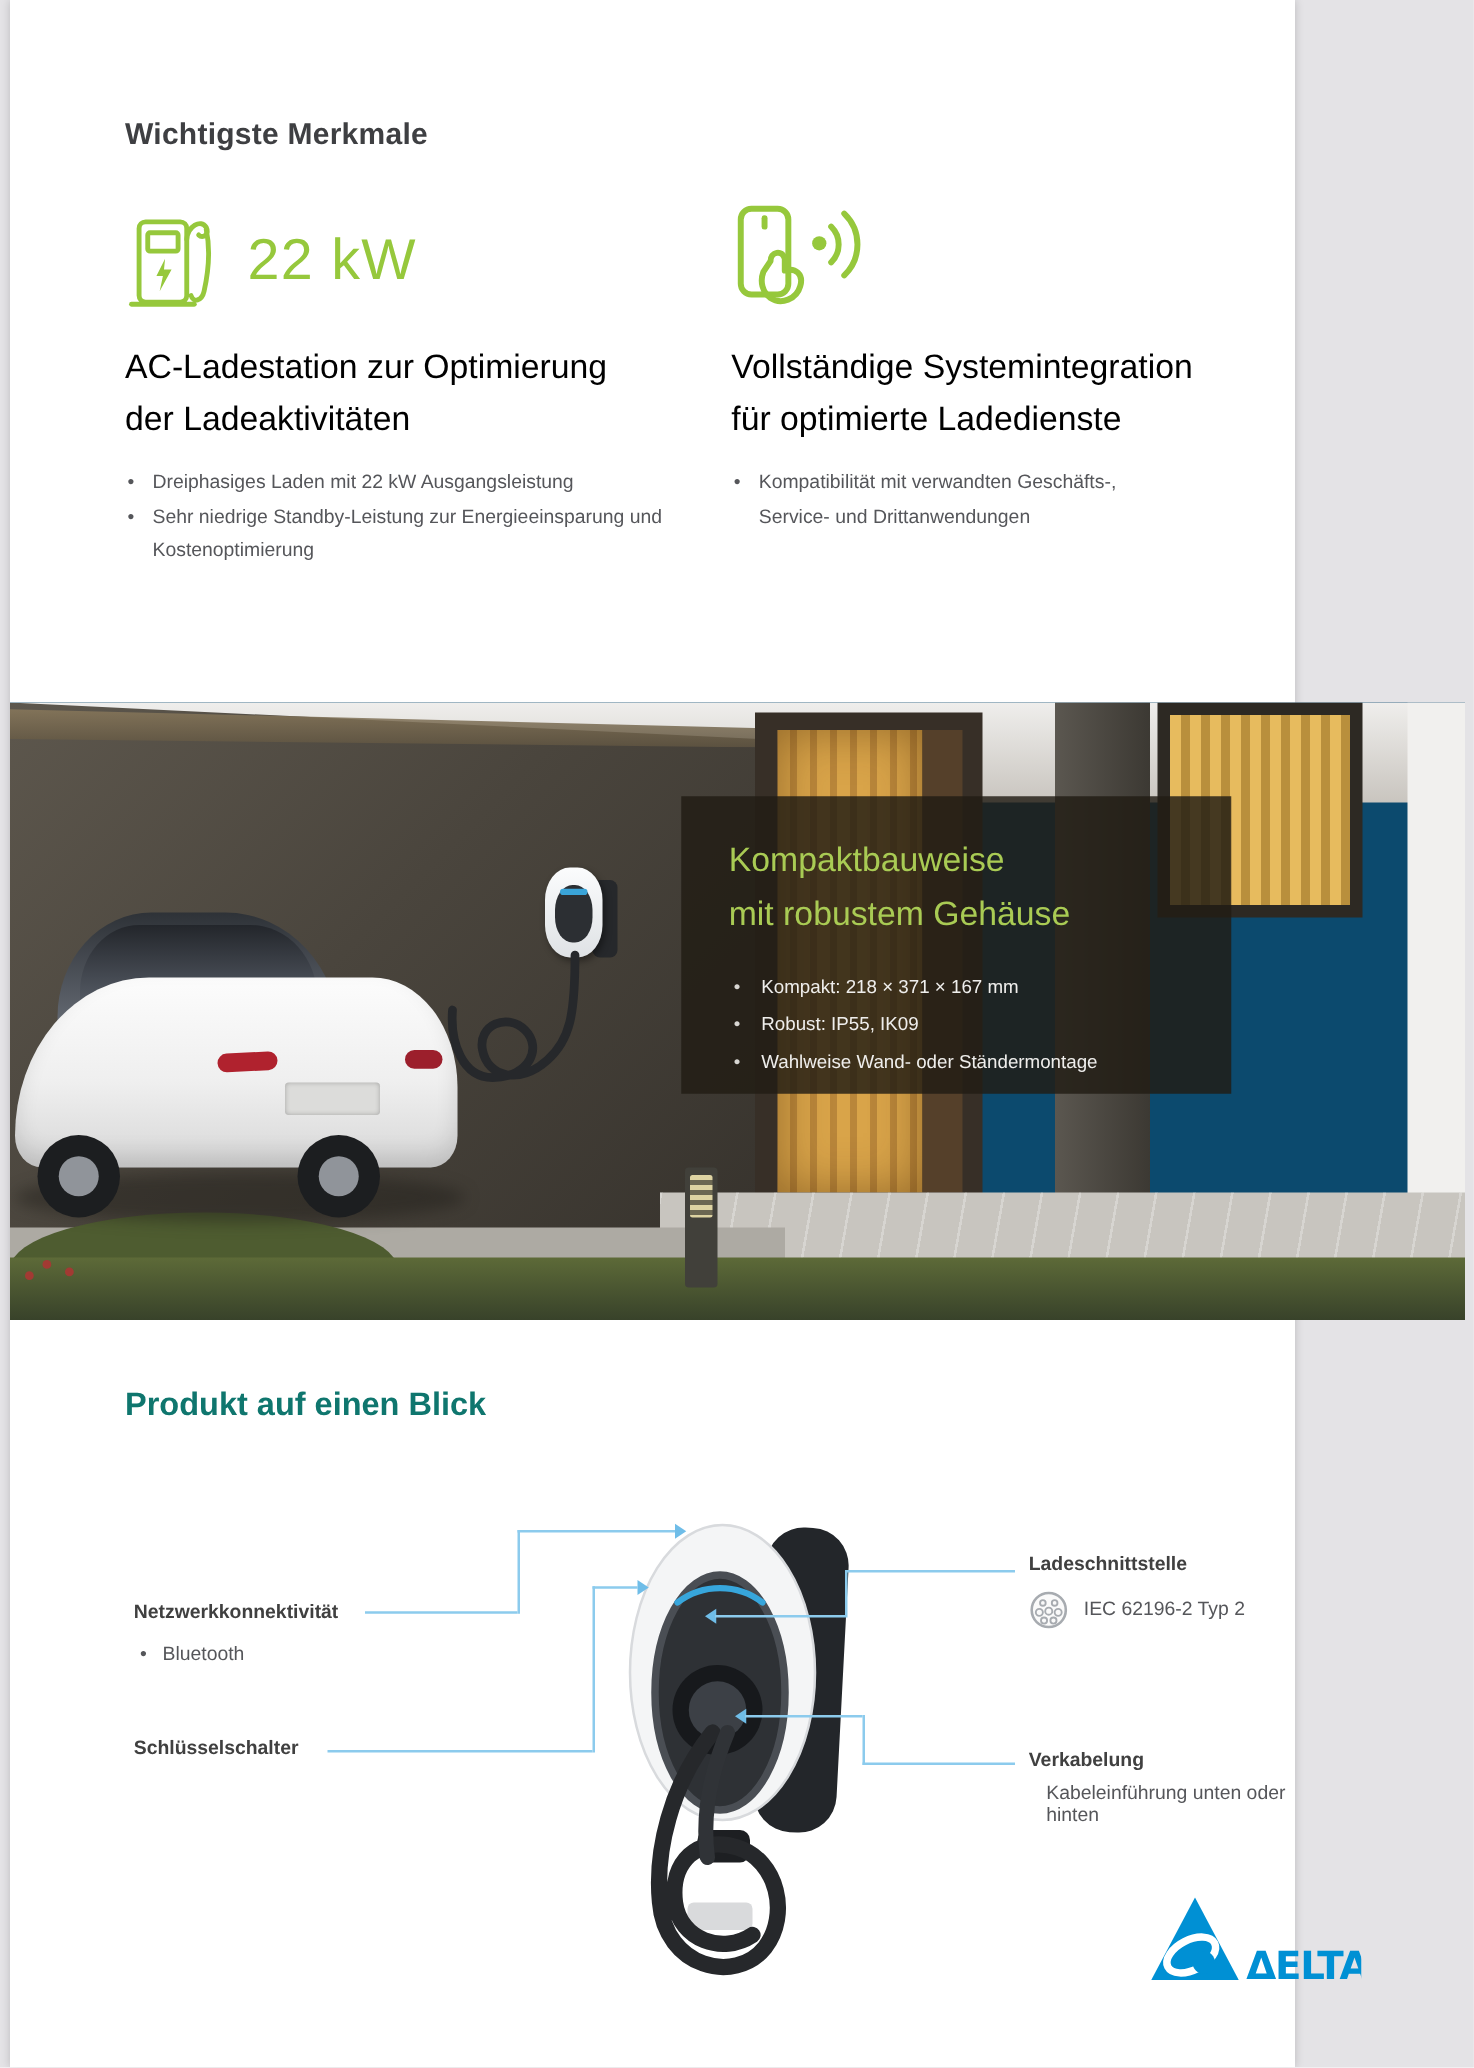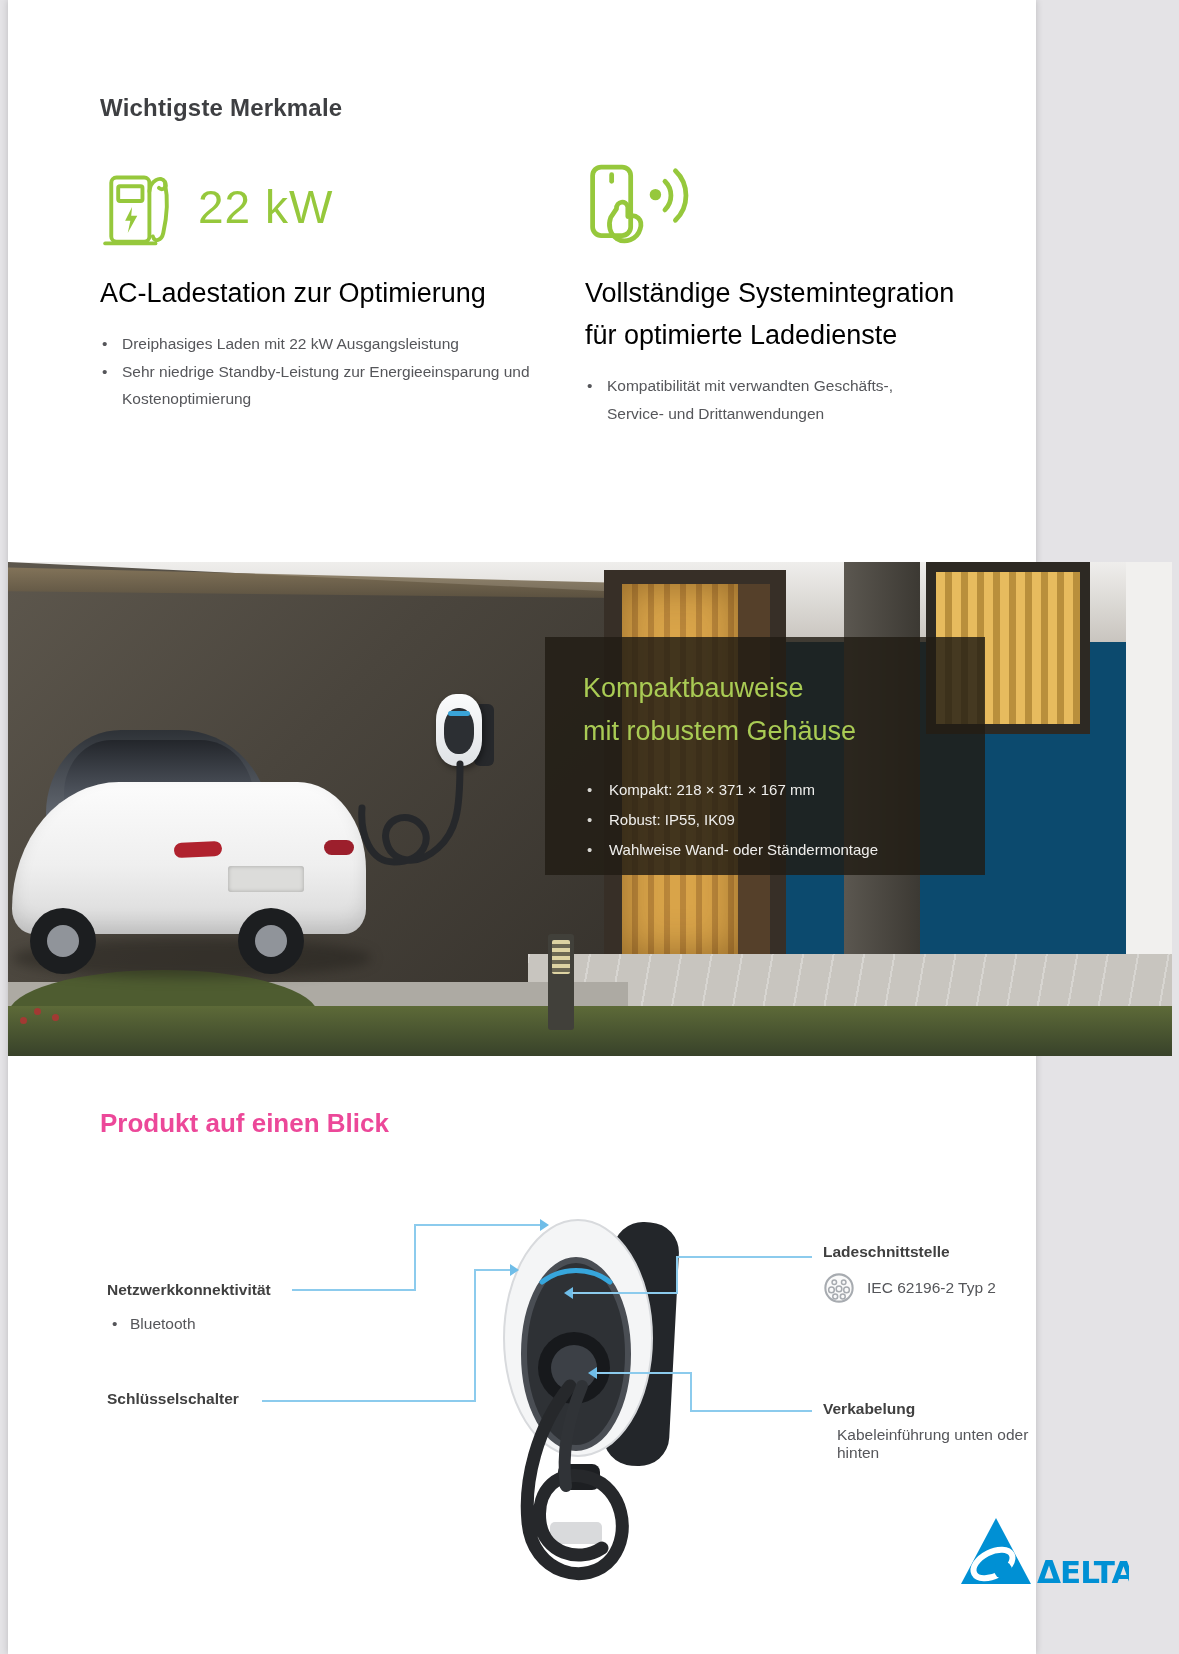--- a/index.html
+++ b/index.html
@@ -62,34 +62,34 @@
   .ph-wb-face{left:436px;top:146px;width:30px;height:46px;background:#2c2f33;border-radius:14px/20px;}
   .ph-wb-blue{left:440px;top:149px;width:22px;height:5px;background:#3aa4d8;border-radius:3px;}
   .hero svg.cable{left:0;top:0;width:1164px;height:494px;}
   
   .ov-card{left:537px;top:75px;width:440px;height:238px;background:rgba(33,28,20,.82);box-sizing:border-box;padding:30px 34px 0 38px;}
   .ov-card .t{position:static;display:block;font-size:27px;line-height:43px;color:#a9cb54;}
   .ov-card ul{position:static;list-style:none;margin:22px 0 0 0;padding:0;}
   .ov-card li{position:relative;padding-left:26px;font-size:15px;line-height:30px;color:#efeeec;}
   .ov-card li::before{content:"•";position:absolute;left:4px;color:#d8d7d3;}
 
-  .glance-title{position:absolute;left:92px;top:1108px;font-size:26px;font-weight:700;color:#ec4899;}
+  .glance-title{position:absolute;left:92px;top:1108px;font-size:26px;font-weight:700;color:#0f766e;}
 
   .co-label{position:absolute;font-size:15.5px;font-weight:700;color:#404040;}
   .co-text{position:absolute;font-size:15.5px;color:#55565a;}
   .co-bullet{position:absolute;font-size:15.5px;color:#55565a;padding-left:20px;}
   .co-bullet::before{content:"•";position:absolute;left:2px;}
   .cl{position:absolute;background:#8ccbed;}
   .arr{position:absolute;width:0;height:0;border-top:6px solid transparent;border-bottom:6px solid transparent;}
   .arr.r{border-left:9px solid #6fbde8;}
   .arr.l{border-right:9px solid #6fbde8;}
   .iec-row{position:absolute;left:815px;top:1272px;display:flex;align-items:center;gap:12px;}
   .iec-row .co-text{position:static;}
   .figure{position:absolute;left:462px;top:1186px;width:250px;height:430px;}
-  .brand{position:absolute;left:951px;top:1512px;width:170px;height:92px;text-decoration:underline;}
+  .brand{position:absolute;left:911px;top:1512px;width:170px;height:92px;text-decoration:underline;}
 </style>
 </head>
 <body>
 
 <div class="canvas">
 <div class="page">
 
   <div class="page-title">Wichtigste Merkmale</div>
 
   <div class="feature f1">
@@ -101,20 +101,21 @@
           <path d="M6 92 H64"></path>
           <path d="M57 32 C58 20 70 13 75 21 C78 27 72 32 68 28"></path>
           <path d="M75 23 C79 42 77 62 73 80 C71 89 63 91 61 84"></path>
         </g>
         <path d="M37 50 L29 66 H35 L32 80 L43 60 H36 Z" fill="#96c83c"></path>
       </svg>
       <span class="kw">22 kW</span>
     </div>
     <h2 class="green-h">
       <span>AC-Ladestation zur Optimierung</span>
+      <span>der Ladeaktivitäten</span>
     </h2>
     <ul class="bul">
       <li>Dreiphasiges Laden mit 22 kW Ausgangsleistung</li>
       <li>Sehr niedrige Standby-Leistung zur Energieeinsparung und Kostenoptimierung</li>
     </ul>
   </div>
 
   <div class="feature f2">
     <div class="icon-row">
       <svg width="118" height="96" viewBox="0 0 124 100">

